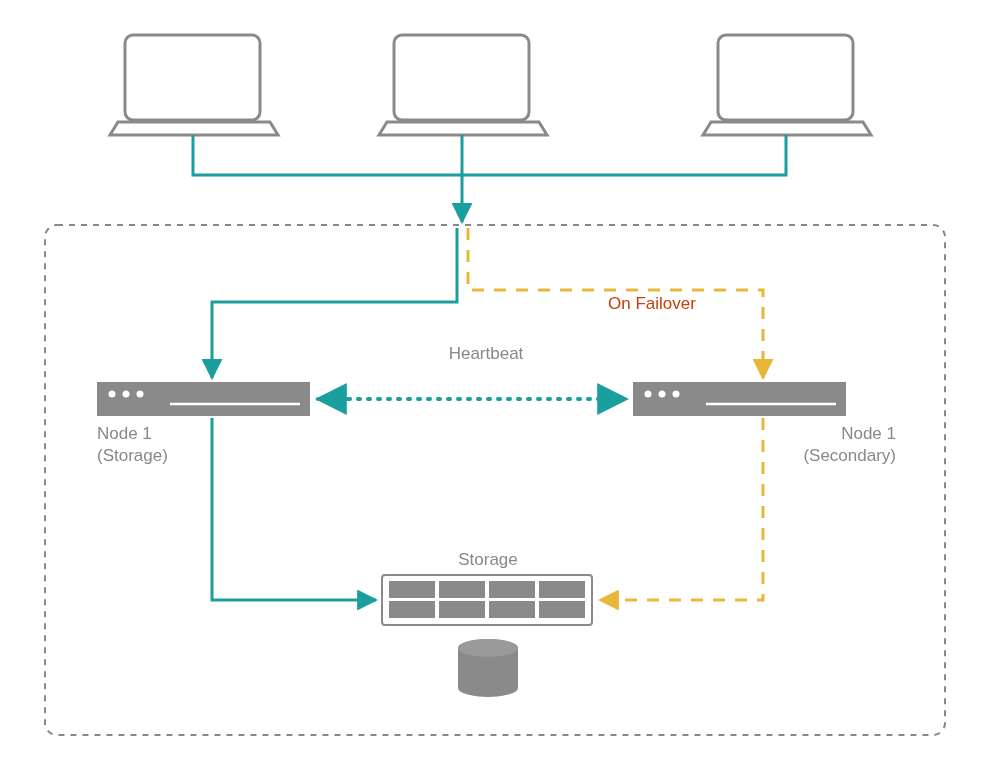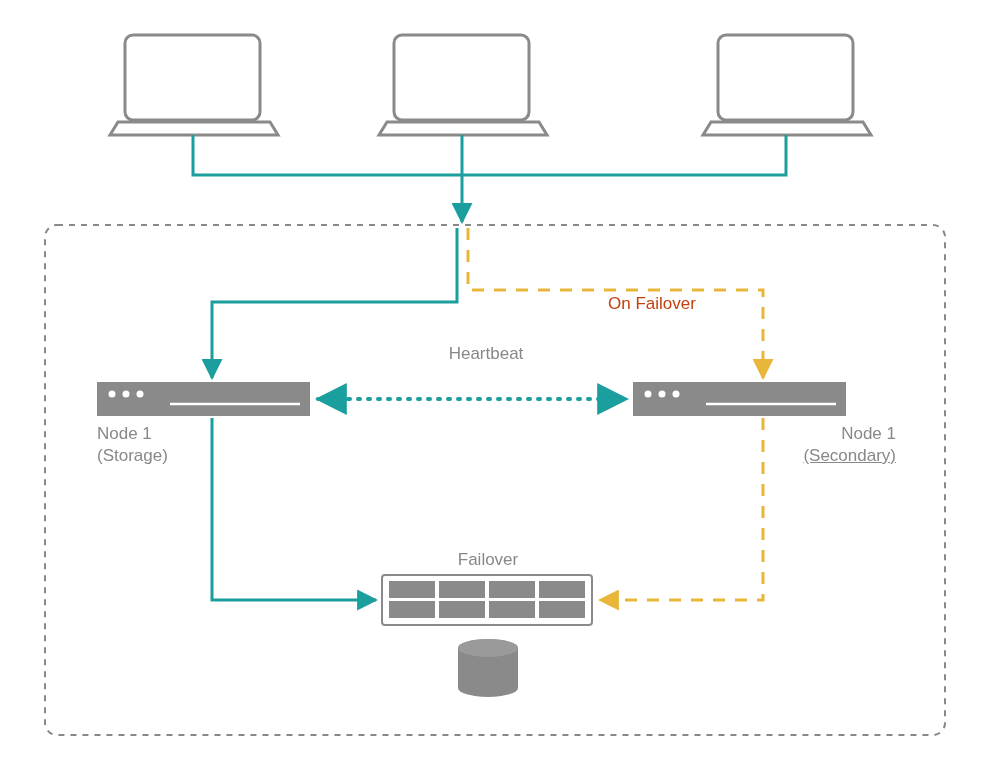--- a/index.html
+++ b/index.html
@@ -108,21 +108,21 @@
   <g fill="#8a8a8a">
     <ellipse cx="488" cy="648" rx="30" ry="9"></ellipse>
     <rect x="458" y="648" width="60" height="40"></rect>
     <ellipse cx="488" cy="688" rx="30" ry="9"></ellipse>
     <ellipse cx="488" cy="648" rx="30" ry="9" fill="#9a9a9a"></ellipse>
   </g>
 </svg>
 
 <div class="lbl center" style="left:486px; top:344px;">Heartbeat</div>
 <div class="lbl" style="left:608px; top:254px; color:#c2410c;margin-top:40px;">On Failover</div>
-<div class="lbl center" style="left:488px; top:550px;">Failover</div>
+<div class="lbl center" style="left:488px; top:550px;">Storage</div>
 
 <div class="lbl" style="left:97px; top:424px;">Node 1</div>
 <div class="lbl" style="left:97px; top:446px;">(Storage)</div>
 
 <div class="lbl" style="right:95px; top:424px; left:auto; text-align:right;">Node 1</div>
-<div class="lbl" style="right:95px; top:446px; left:auto; text-align:right;text-decoration:underline;">(Secondary)</div>
+<div class="lbl" style="right:95px; top:446px; left:auto; text-align:right;">(Secondary)</div>
 
 </div>
 
 </body></html>

